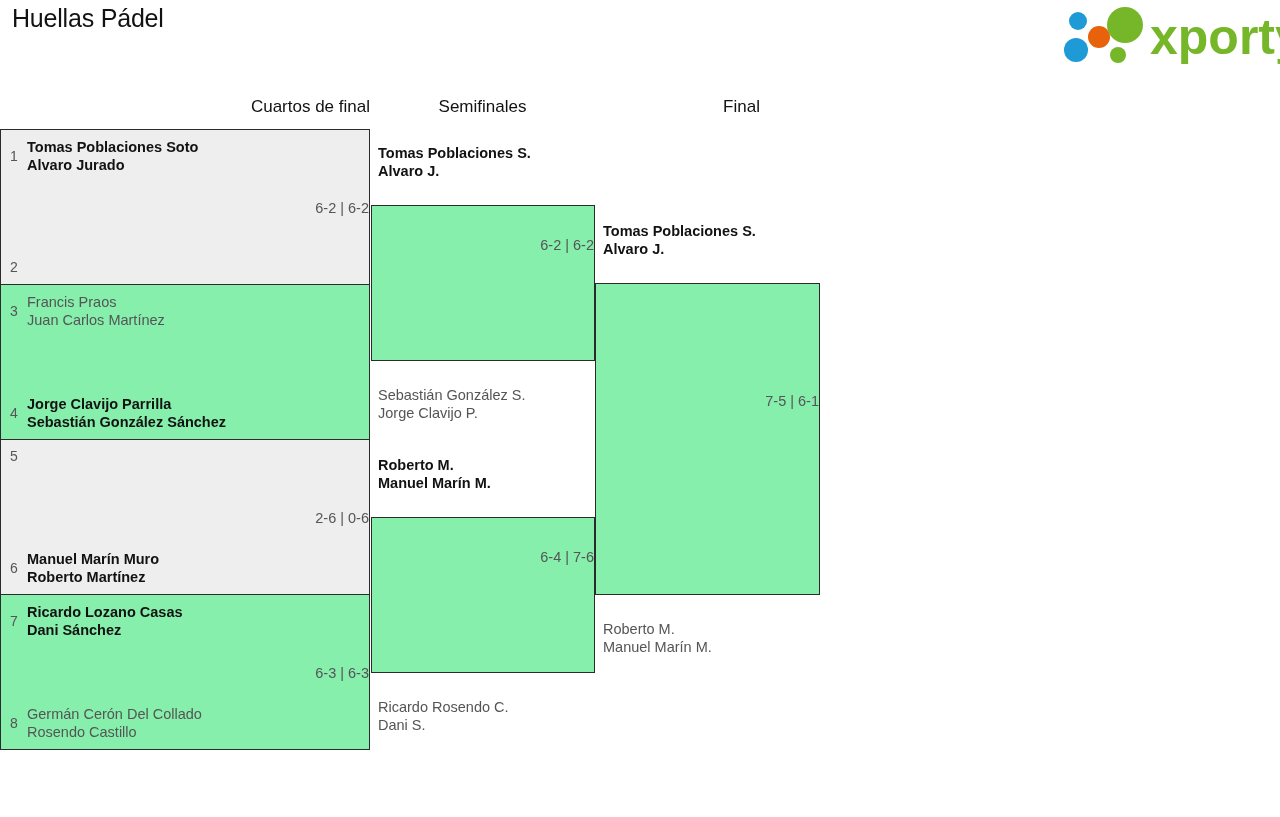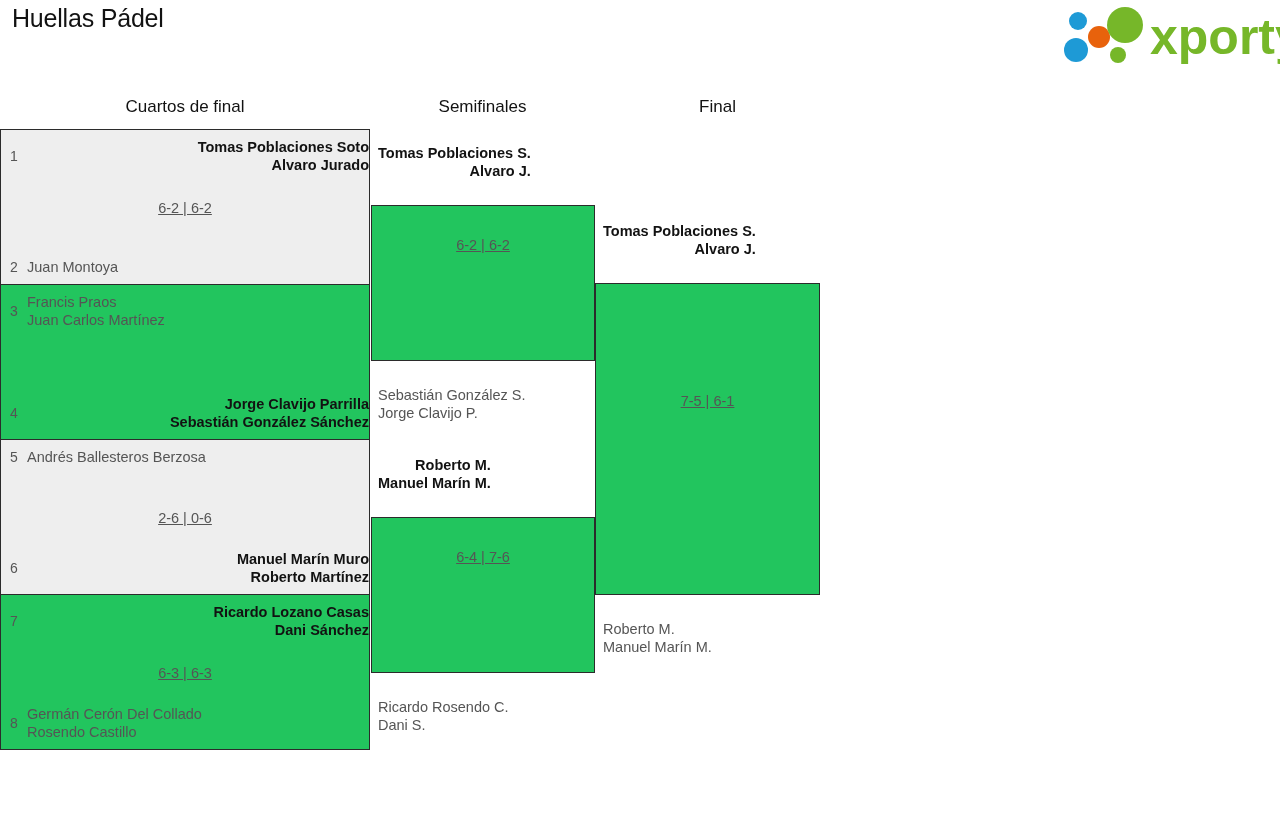--- a/index.html
+++ b/index.html
@@ -50,37 +50,37 @@
   
   .round-header {
     position: absolute;
     font-size: 17px;
     font-weight: 400;
     color: #121212;
     text-align: center;
     white-space: nowrap;
     line-height: 22px;
   }
-  #round-header-qf { left: 0px;   top: 96px; width: 370px; }
+  #round-header-qf { left: 0px;   top: 96px; width: 370px; text-align: right; }
   #round-header-sf { left: 370px; top: 96px; width: 225px; }
-  #round-header-f  { left: 605px; top: 96px; width: 225px; }
+  #round-header-f  { left: 629px; top: 96px; width: 225px; }
 
   
   #bracket {
     position: absolute;
     left: 0;
     top: 0;
     width: 1280px;
     height: 817px;
   }
 
   .match {
     position: absolute;
     border: 1px solid #2b2b2b;
-    background: #22c55e;
+    background: #86efac;
   }
   .match.shaded { background: #eeeeee; }
 
   .team {
     position: absolute;
     left: 0;
     width: 100%;
     display: flex;
     align-items: center;
   }
@@ -92,33 +92,32 @@
     color: #555555;
     line-height: 17px;
   }
   .names {
     flex: 1 1 auto;
     font-size: 14.5px;
     line-height: 18px;
     white-space: nowrap;
   }
   .names .nm { display: block; }
-  .winner .names { color: #121212; font-weight: 700; text-align: right; }
+  .winner .names { color: #121212; font-weight: 700; }
   .loser  .names { color: #555555; font-weight: 400; }
 
   .score {
     position: absolute;
     width: 100%;
     left: 0;
-    text-align: center;
+    text-align: right;
     font-size: 14.5px;
     line-height: 18px;
     color: #555555;
     white-space: nowrap;
-    text-decoration: underline;
   }
 
   
   .qf { left: 0px; width: 370px; height: 156px; }
   .qf .team.top    { top: 8px; }
   .qf .team.bottom { bottom: 8px; }
   .qf .score { top: 69px; }
 
   #match-qf-1 { top: 129px; }
   #match-qf-2 { top: 284px; }
@@ -174,21 +173,20 @@
       <span class="seed">1</span>
       <span class="names">
         <span class="nm">Tomas Poblaciones Soto</span>
         <span class="nm">Alvaro Jurado</span>
       </span>
     </div>
     <div class="score">6-2 | 6-2</div>
     <div class="team bottom loser">
       <span class="seed">2</span>
       <span class="names">
-        <span class="nm">Juan Montoya</span>
       </span>
     </div>
   </div>
 
   <div class="match qf" id="match-qf-2">
     <div class="team top loser">
       <span class="seed">3</span>
       <span class="names">
         <span class="nm">Francis Praos</span>
         <span class="nm">Juan Carlos Martínez</span>
@@ -200,21 +198,20 @@
         <span class="nm">Jorge Clavijo Parrilla</span>
         <span class="nm">Sebastián González Sánchez</span>
       </span>
     </div>
   </div>
 
   <div class="match qf shaded" id="match-qf-3">
     <div class="team top loser">
       <span class="seed">5</span>
       <span class="names">
-        <span class="nm">Andrés Ballesteros Berzosa</span>
       </span>
     </div>
     <div class="score">2-6 | 0-6</div>
     <div class="team bottom winner">
       <span class="seed">6</span>
       <span class="names">
         <span class="nm">Manuel Marín Muro</span>
         <span class="nm">Roberto Martínez</span>
       </span>
     </div>

